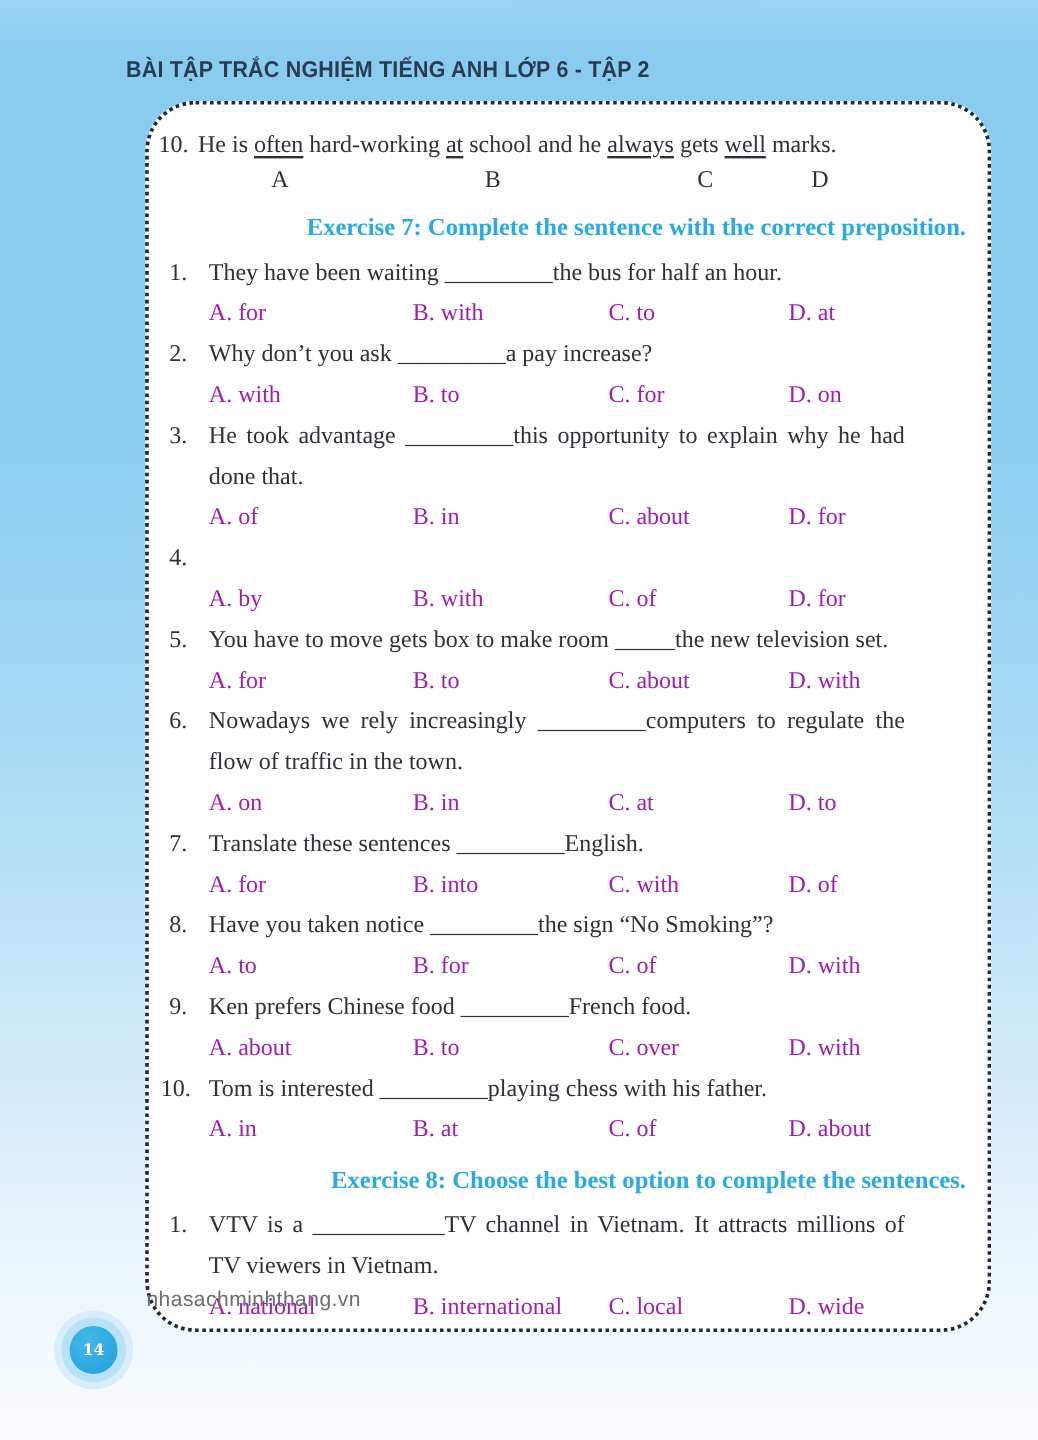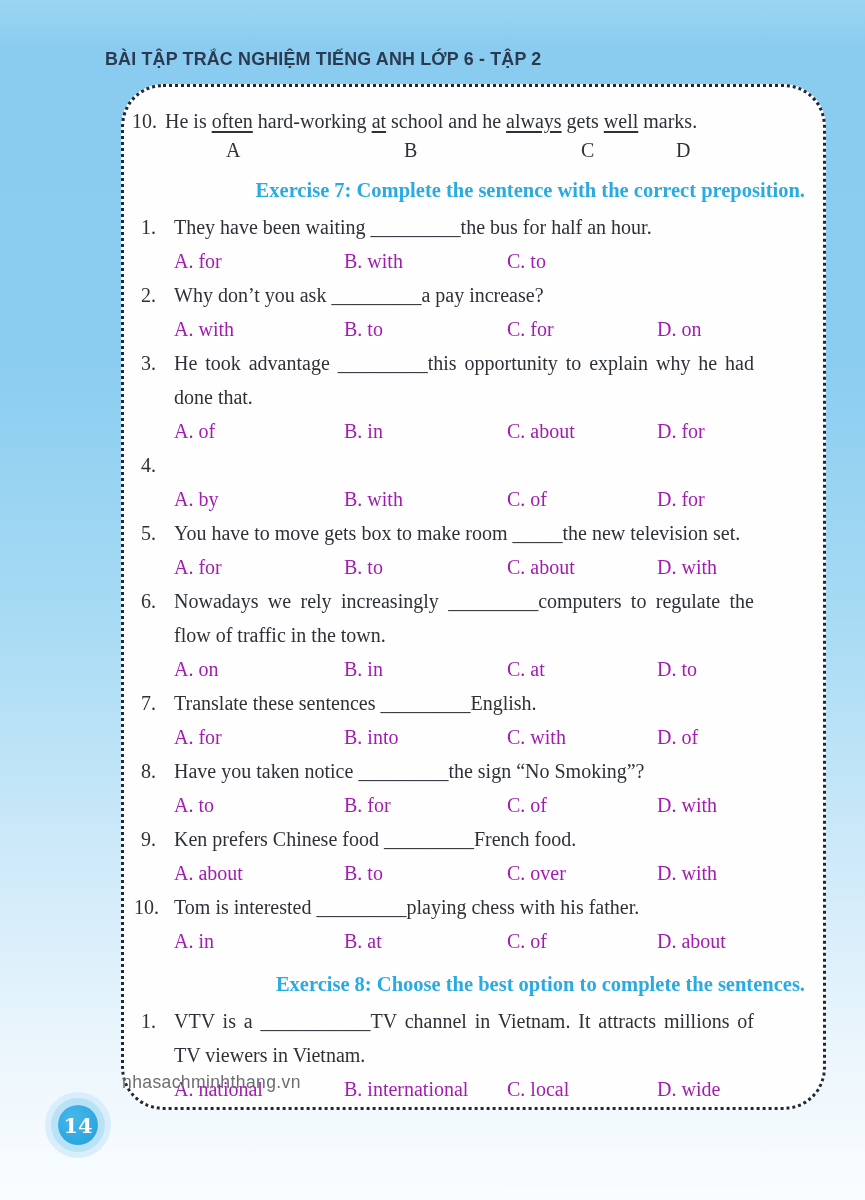--- a/index.html
+++ b/index.html
@@ -73,21 +73,21 @@
   
   .page-badge {
     position: absolute; left: 58px; top: 1105px;
     width: 40px; height: 40px; border-radius: 50%;
     background: radial-gradient(circle at 38% 32%, #45b8e9, #1f9fdd);
     box-shadow: 0 0 0 7px #b9e2f6, 0 0 0 13px #d9eefa;
     display: flex; align-items: center; justify-content: center;
   }
   .page-badge span {
     font-family: "DejaVu Serif", serif; font-weight: 700;
-    font-size: 21px; color: #ffffff;
+    font-size: 13px; color: #ffffff;
   }
   .site-text {
     position: absolute; left: 122px; top: 1072px;
     font-family: "Liberation Sans", sans-serif;
     font-size: 17.5px; color: #6b6d70; letter-spacing: 0.4px;
   }
 </style>
 </head>
 <body>
 
@@ -112,20 +112,21 @@
   <div>
       <div class="question">
     <div class="q-line">
       <span class="num">1.</span>
       <span class="q-text">They have been waiting _________the bus for half an hour.</span>
     </div>
     <div class="options">
       <span class="opt">A. for</span>
       <span class="opt">B. with</span>
       <span class="opt">C. to</span>
+      <span class="opt">D. at</span>
     </div>
   </div>
       <div class="question">
     <div class="q-line">
       <span class="num">2.</span>
       <span class="q-text">Why don’t you ask _________a pay increase?</span>
     </div>
     <div class="options">
       <span class="opt">A. with</span>
       <span class="opt">B. to</span>

